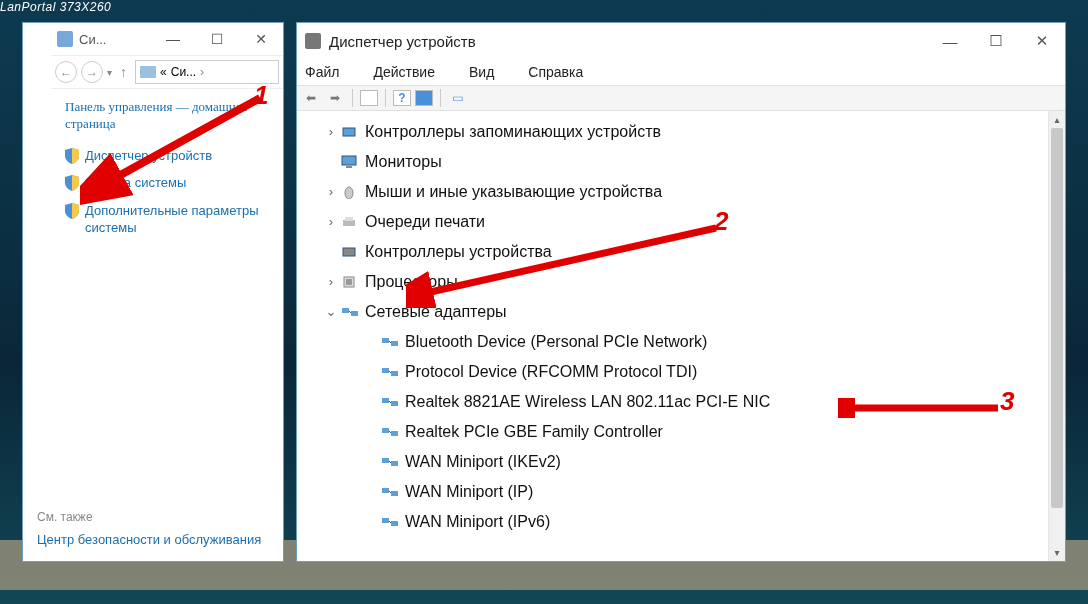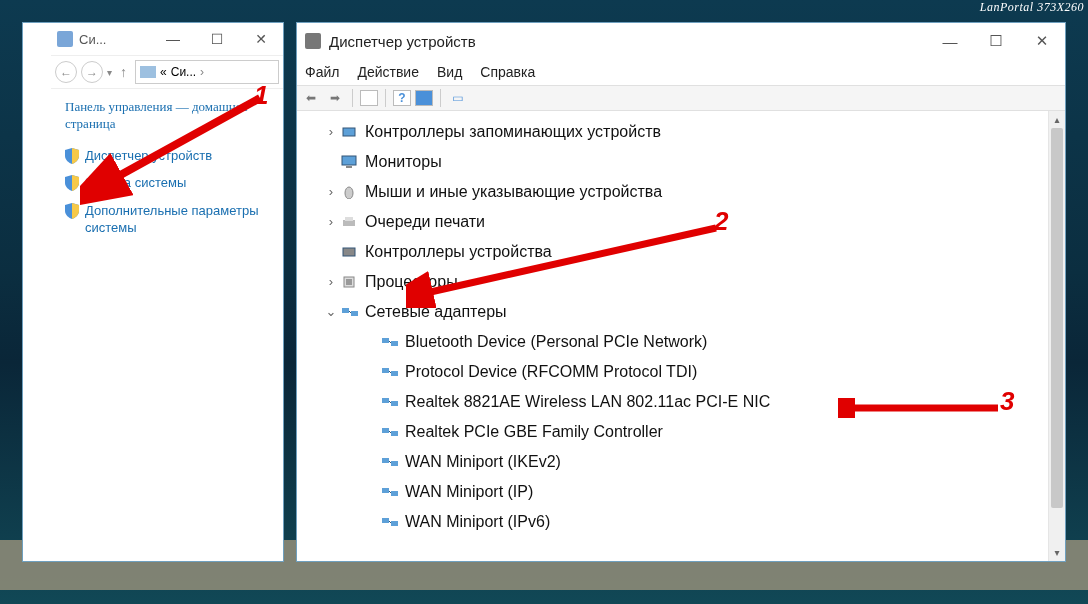--- a/index.html
+++ b/index.html
@@ -9,22 +9,22 @@
     height: 604px;
     font-family: "Segoe UI", Tahoma, sans-serif;
     font-size: 13px;
     background: linear-gradient(to bottom, #0d3a50, #0b2e40 45%, #0a2638 60%, #114856 100%);
     position: relative;
     overflow: hidden;
   }
   .desk-strip { position:absolute; left:0; right:0; height:50px; bottom:14px; background:#8c8977; opacity:.9; }
   .topbar {
     position:absolute; top:0; left:0; right:0; height:16px;
-    color:#fff; font-size:12px; font-style:italic; text-align:right;
-    padding-right:4px; letter-spacing:.5px;font-family:Liberation Serif, serif;
+    color:#fff; font-size:12px; font-style:italic; 
+    padding-right:4px; letter-spacing:.5px;
   }
   
   .win-left {
     position:absolute; left:22px; top:22px; width:262px; height:540px;
     background:#fff; border:1px solid #6fa0bf;padding-left:28px;
   }
   .titlebar {
     height:32px; display:flex; align-items:center; font-size:13px; color:#555;
   }
   .titlebar .ico { width:16px; height:16px; margin:0 6px; background:#7aa6d8; border-radius:2px; }
@@ -49,21 +49,21 @@
   .seealso .lnk { color:#1a6fb0; font-size:13px; line-height:1.3;}
   
   .win-right {
     position:absolute; left:296px; top:22px; width:770px; height:540px;
     background:#fff; border:1px solid #6fa0bf;
   }
   .titlebar2 { height:36px; display:flex; align-items:center;}
   .titlebar2 .ico { width:16px; height:16px; margin:0 8px; background:#777; border-radius:2px;}
   .titlebar2 .ttl { font-size:15px; color:#222;}
   .titlebar2 .wincontrols div { width:46px; height:30px; font-size:15px;}
-  .menubar { height:26px; padding-left:8px; display:flex; align-items:center; gap:18px; font-size:14px; color:#222;}
+  .menubar { height:26px; padding-left:8px; display:flex; align-items:center; gap:34px; font-size:14px; color:#222;}
   .menubar span { cursor:default;}
   .toolbar { height:26px; border-top:1px solid #e0e0e0; border-bottom:1px solid #e0e0e0; background:#f5f5f5;
              display:flex; align-items:center; gap:4px; padding:0 4px;}
   .tbtn { width:20px; height:20px; display:flex; align-items:center;justify-content:center;font-size:12px; color:#777; border:1px solid transparent;}
   .tbtn.rect { border:1px solid #bbb; width:18px; height:16px; background:#fff;}
   .tree-area { position:absolute; top:88px; left:0; right:0; bottom:0; overflow:hidden; background:#fff;}
   .tree { padding:6px 4px 4px 4px; font-size:16px; color:#111; line-height:28px; }
   .tree-row { display:flex; align-items:center; height:30px;}
   .tree-row .exp { width:20px; text-align:center; color:#666; font-size:13px; }
   .tree-row .ic { width:18px; height:16px; margin-right:6px; display:flex; align-items:center;justify-content:center;}
@@ -131,20 +131,24 @@
           <span class="shield">
             <svg viewBox="0 0 14 16">
               <path d="M7 0 L14 2 V8 C14 12 10 15 7 16 C4 15 0 12 0 8 V2 Z" fill="#4a90d9"></path>
               <path d="M7 0 L14 2 V8 C14 12 10 15 7 16 V0 Z" fill="#f7c948"></path>
             </svg>
           </span>
           <span>Дополнительные параметры системы</span>
         </div>
       </div>
   </div>
+  <div class="seealso">
+    <div class="hdr">См. также</div>
+    <div class="lnk">Центр безопасности и обслуживания</div>
+  </div>
 </div>
 
 <div class="win-right">
   <div class="titlebar2">
     <div class="ico"></div>
     <span class="ttl">Диспетчер устройств</span>
     <div class="wincontrols">
       <div>—</div>
       <div>☐</div>
       <div>✕</div>

